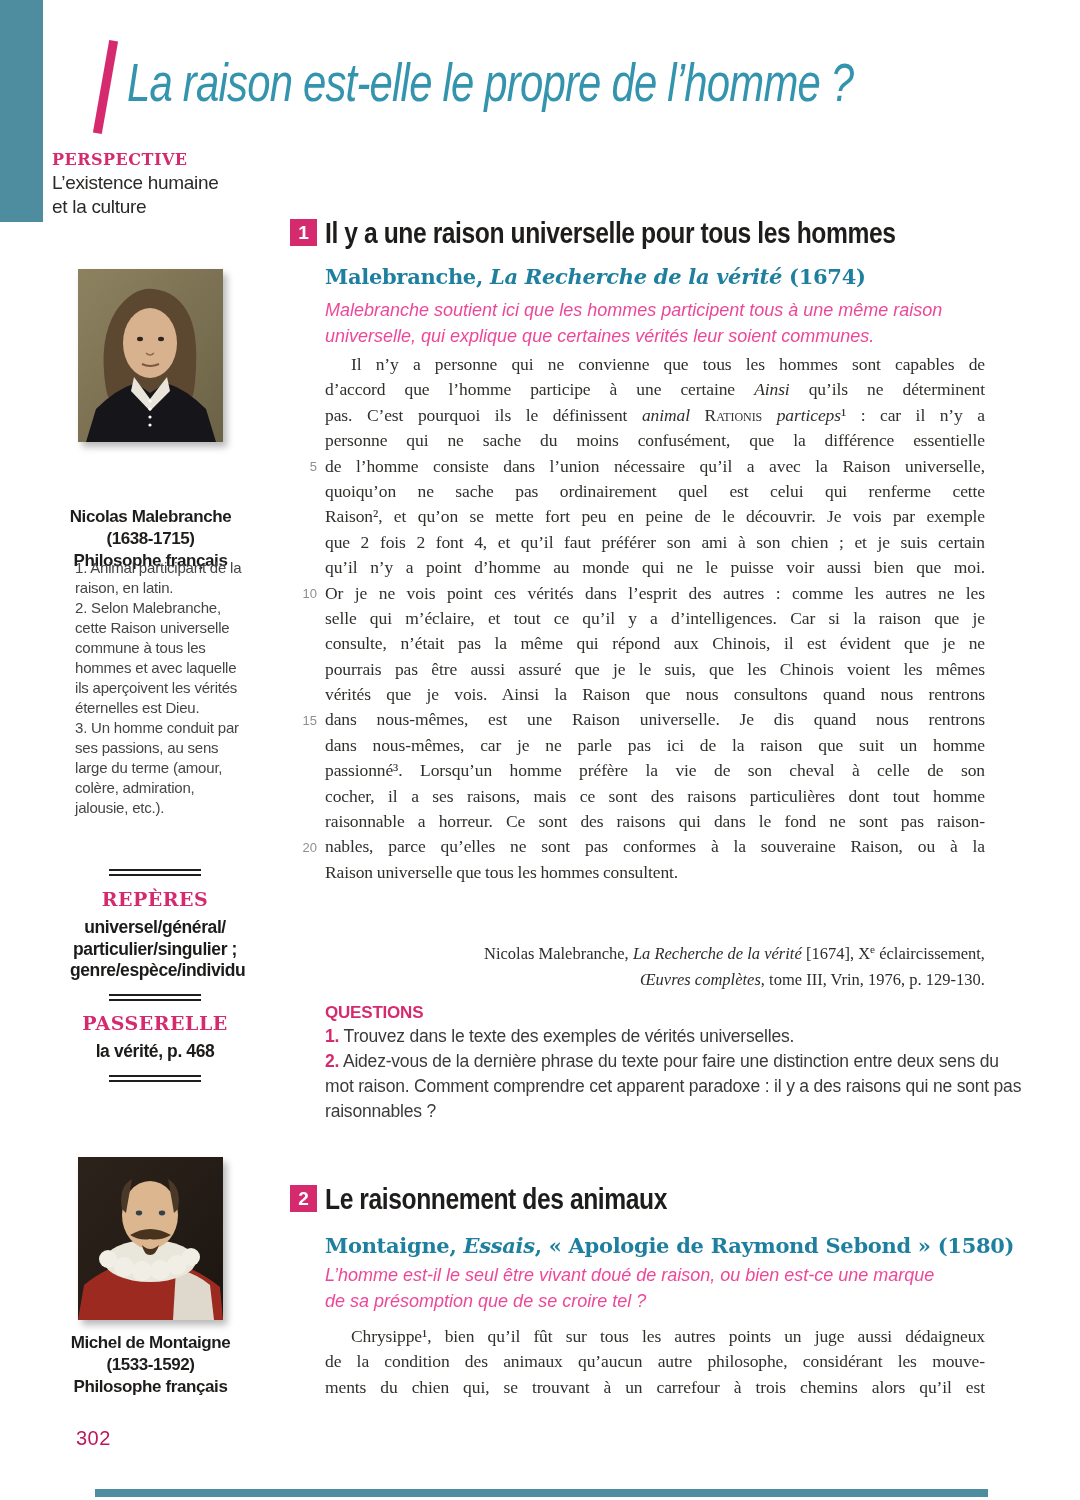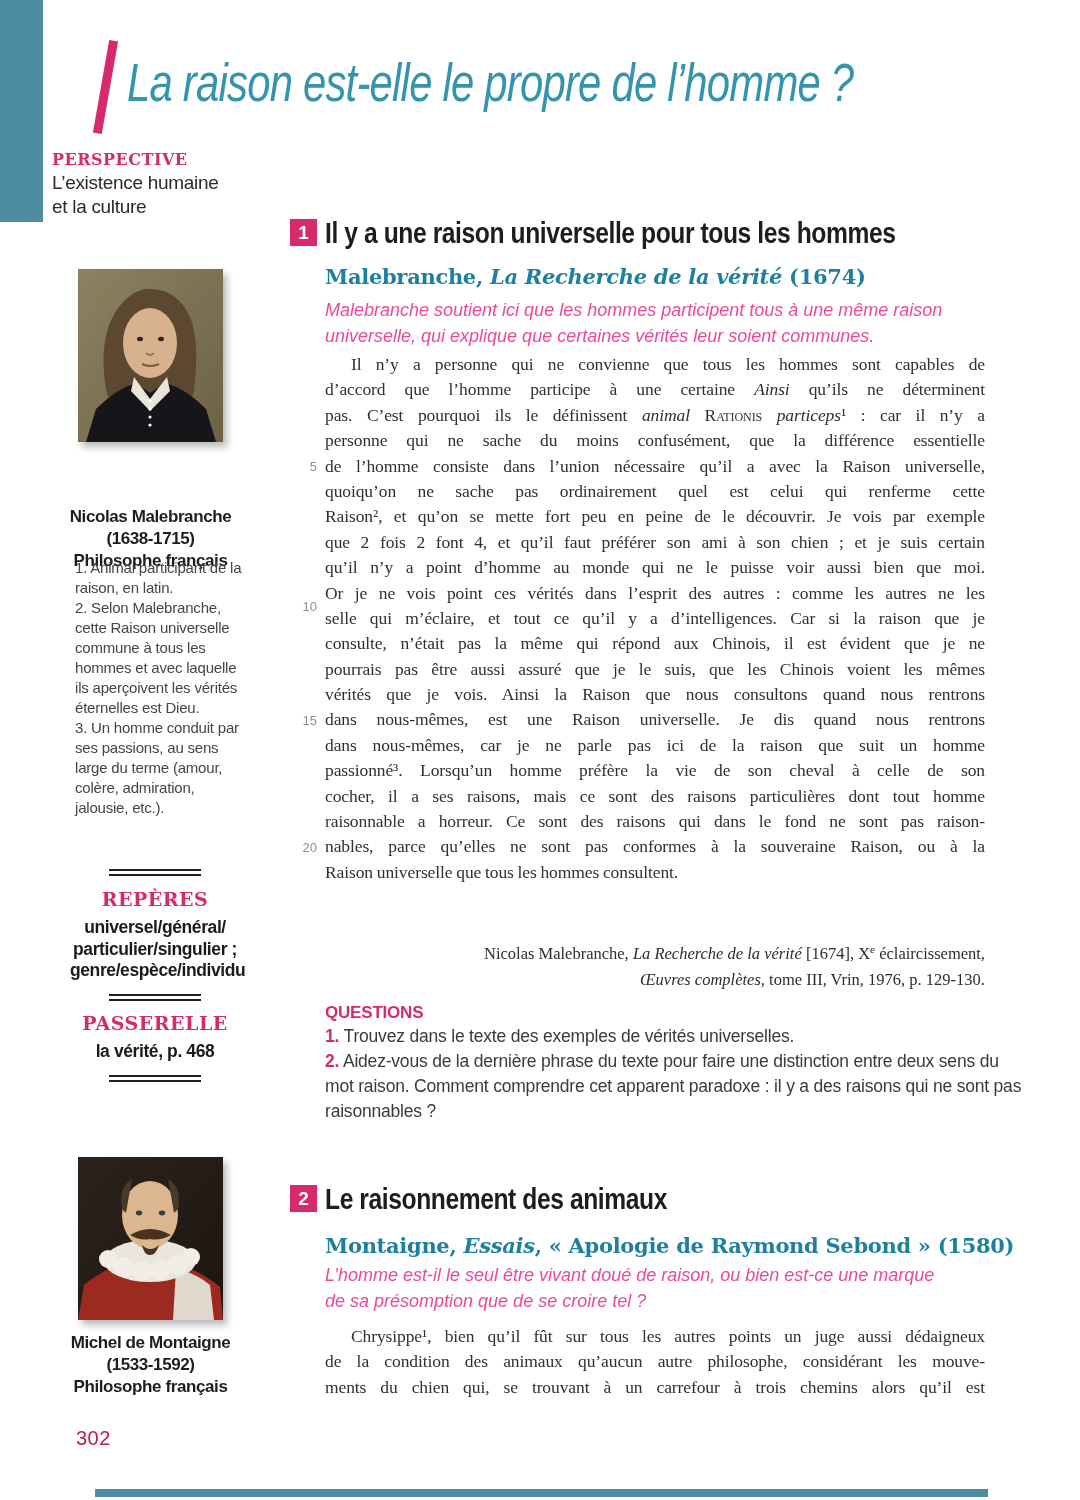--- a/index.html
+++ b/index.html
@@ -56,21 +56,21 @@
     height:25.4px; overflow:hidden;
     font:17.5px/25.4px "Liberation Serif", serif; color:#32302c;
     text-align:justify; text-align-last:justify;
     letter-spacing:-0.1px; word-spacing:-0.5px;
   }
   .bline.first { text-indent:26px; }
   .bline.last { text-align-last:left; }
   .bline i { font-style:italic; }
   .sc { font-variant:small-caps; }
   .linenum { position:absolute; left:-32px; width:24px; text-align:right; font:13px/25.4px "Liberation Sans", sans-serif; color:#8f8f8f; }
-  .ln5  { top:101.6px; } .ln10 { top:242px; } .ln15 { top:355.6px; } .ln20 { top:482.6px; }
+  .ln5  { top:101.6px; } .ln10 { top:229px; } .ln15 { top:355.6px; } .ln20 { top:482.6px; }
 
   
   .citation { position:absolute; left:325px; top:941px; width:660px; text-align:right; font:16.5px/26px "Liberation Serif", serif; color:#2f2d2b; }
   .citation i { font-style:italic; }
   .citation sup { font-size:0.68em; vertical-align:super; line-height:0; }
 
   
   .questions { position:absolute; left:325px; top:1002px; width:700px; }
   .q-label { font:bold 17px/22px "Liberation Sans", sans-serif; color:#d62a6e; letter-spacing:-0.2px; }
   .q-item { font:17.5px/25px "Liberation Sans", sans-serif; color:#3a3a3a; letter-spacing:-0.2px; }

